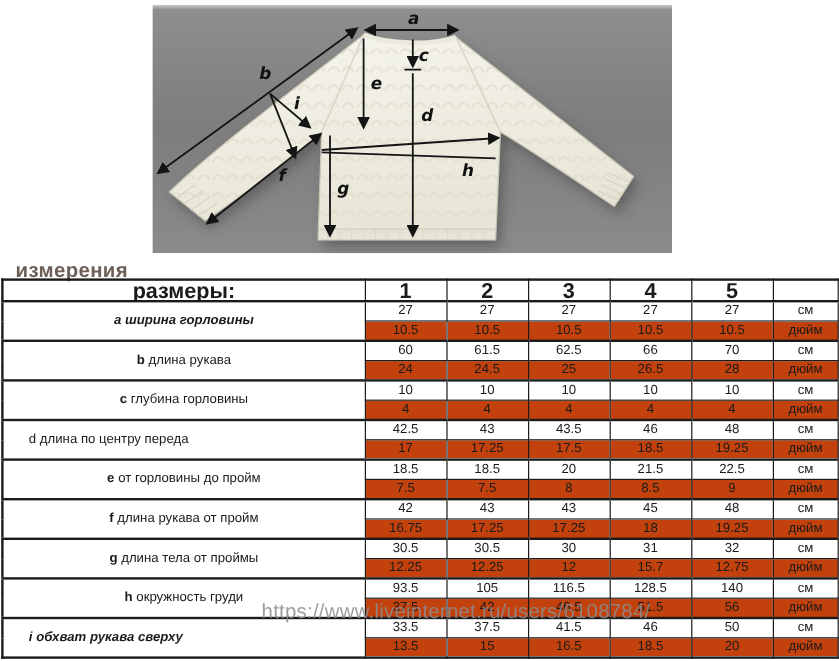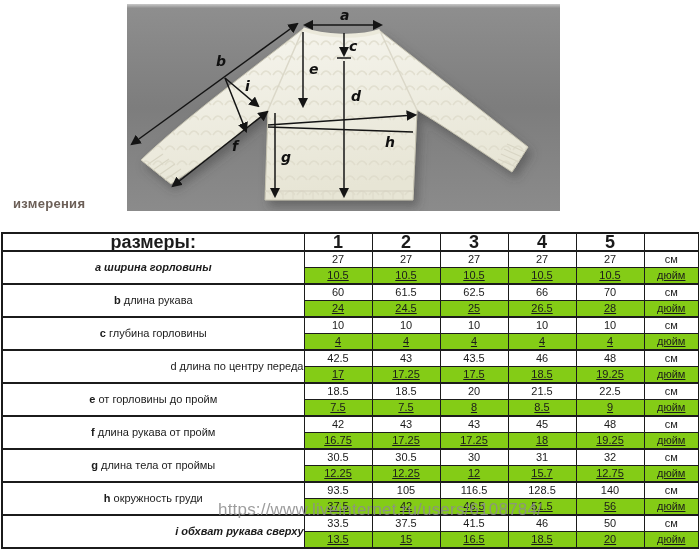--- a/index.html
+++ b/index.html
@@ -1,33 +1,33 @@
 <!DOCTYPE html>
 <html><head>
 <meta charset="utf-8">
 <style>
   html,body{margin:0;padding:0;background:#ffffff;}
   body{width:699px;height:551px;position:relative;font-family:"Liberation Sans",sans-serif;overflow:hidden;}
 
   .photo{position:absolute;left:127px;top:4px;width:433px;height:207px;}
 
-  .title{position:absolute;left:13px;top:196px;margin:0;font-size:13px;font-weight:bold;
+  .title{position:absolute;left:13px;top:216px;margin:0;font-size:17px;font-weight:bold;
          color:#6c5f57;letter-spacing:.3px;}
 
   table.mtable{position:absolute;left:1px;top:232px;width:697px;border-collapse:collapse;
          border:2px solid #1b1b1b;table-layout:fixed;color:#1b1b1b;}
   table.mtable td{border:1px solid #1b1b1b;text-align:center;padding:0;height:15px;
          line-height:15px;font-size:11px;overflow:hidden;white-space:nowrap;}
   tr.hdr td{font-weight:bold;font-size:18px;height:16px;border-bottom:2px solid #1b1b1b;}
   tr.grp td{border-top:2px solid #1b1b1b;}
   td.lbl{font-size:11.5px;}
   td.lbl.st-all-bold{font-weight:bold;font-style:italic;}
   td.lbl b{font-weight:bold;}
-  td.lbl.al-left{text-align:right;padding-left:21px;}
-  td.sh{background:#84cc16;text-decoration:underline;}
+  td.lbl.al-left{text-align:left;padding-left:21px;}
+  td.sh{background:#c2410c;}
 
   .watermark{position:absolute;left:218px;top:500px;font-size:17px;color:#8d8d8d;
          opacity:.85;letter-spacing:.2px;pointer-events:none;}
 
   svg text.mlabel{font-family:"DejaVu Sans",sans-serif;font-style:italic;font-weight:600;
          font-size:14px;fill:#111111;}
 </style>
 </head>
 <body>
 

